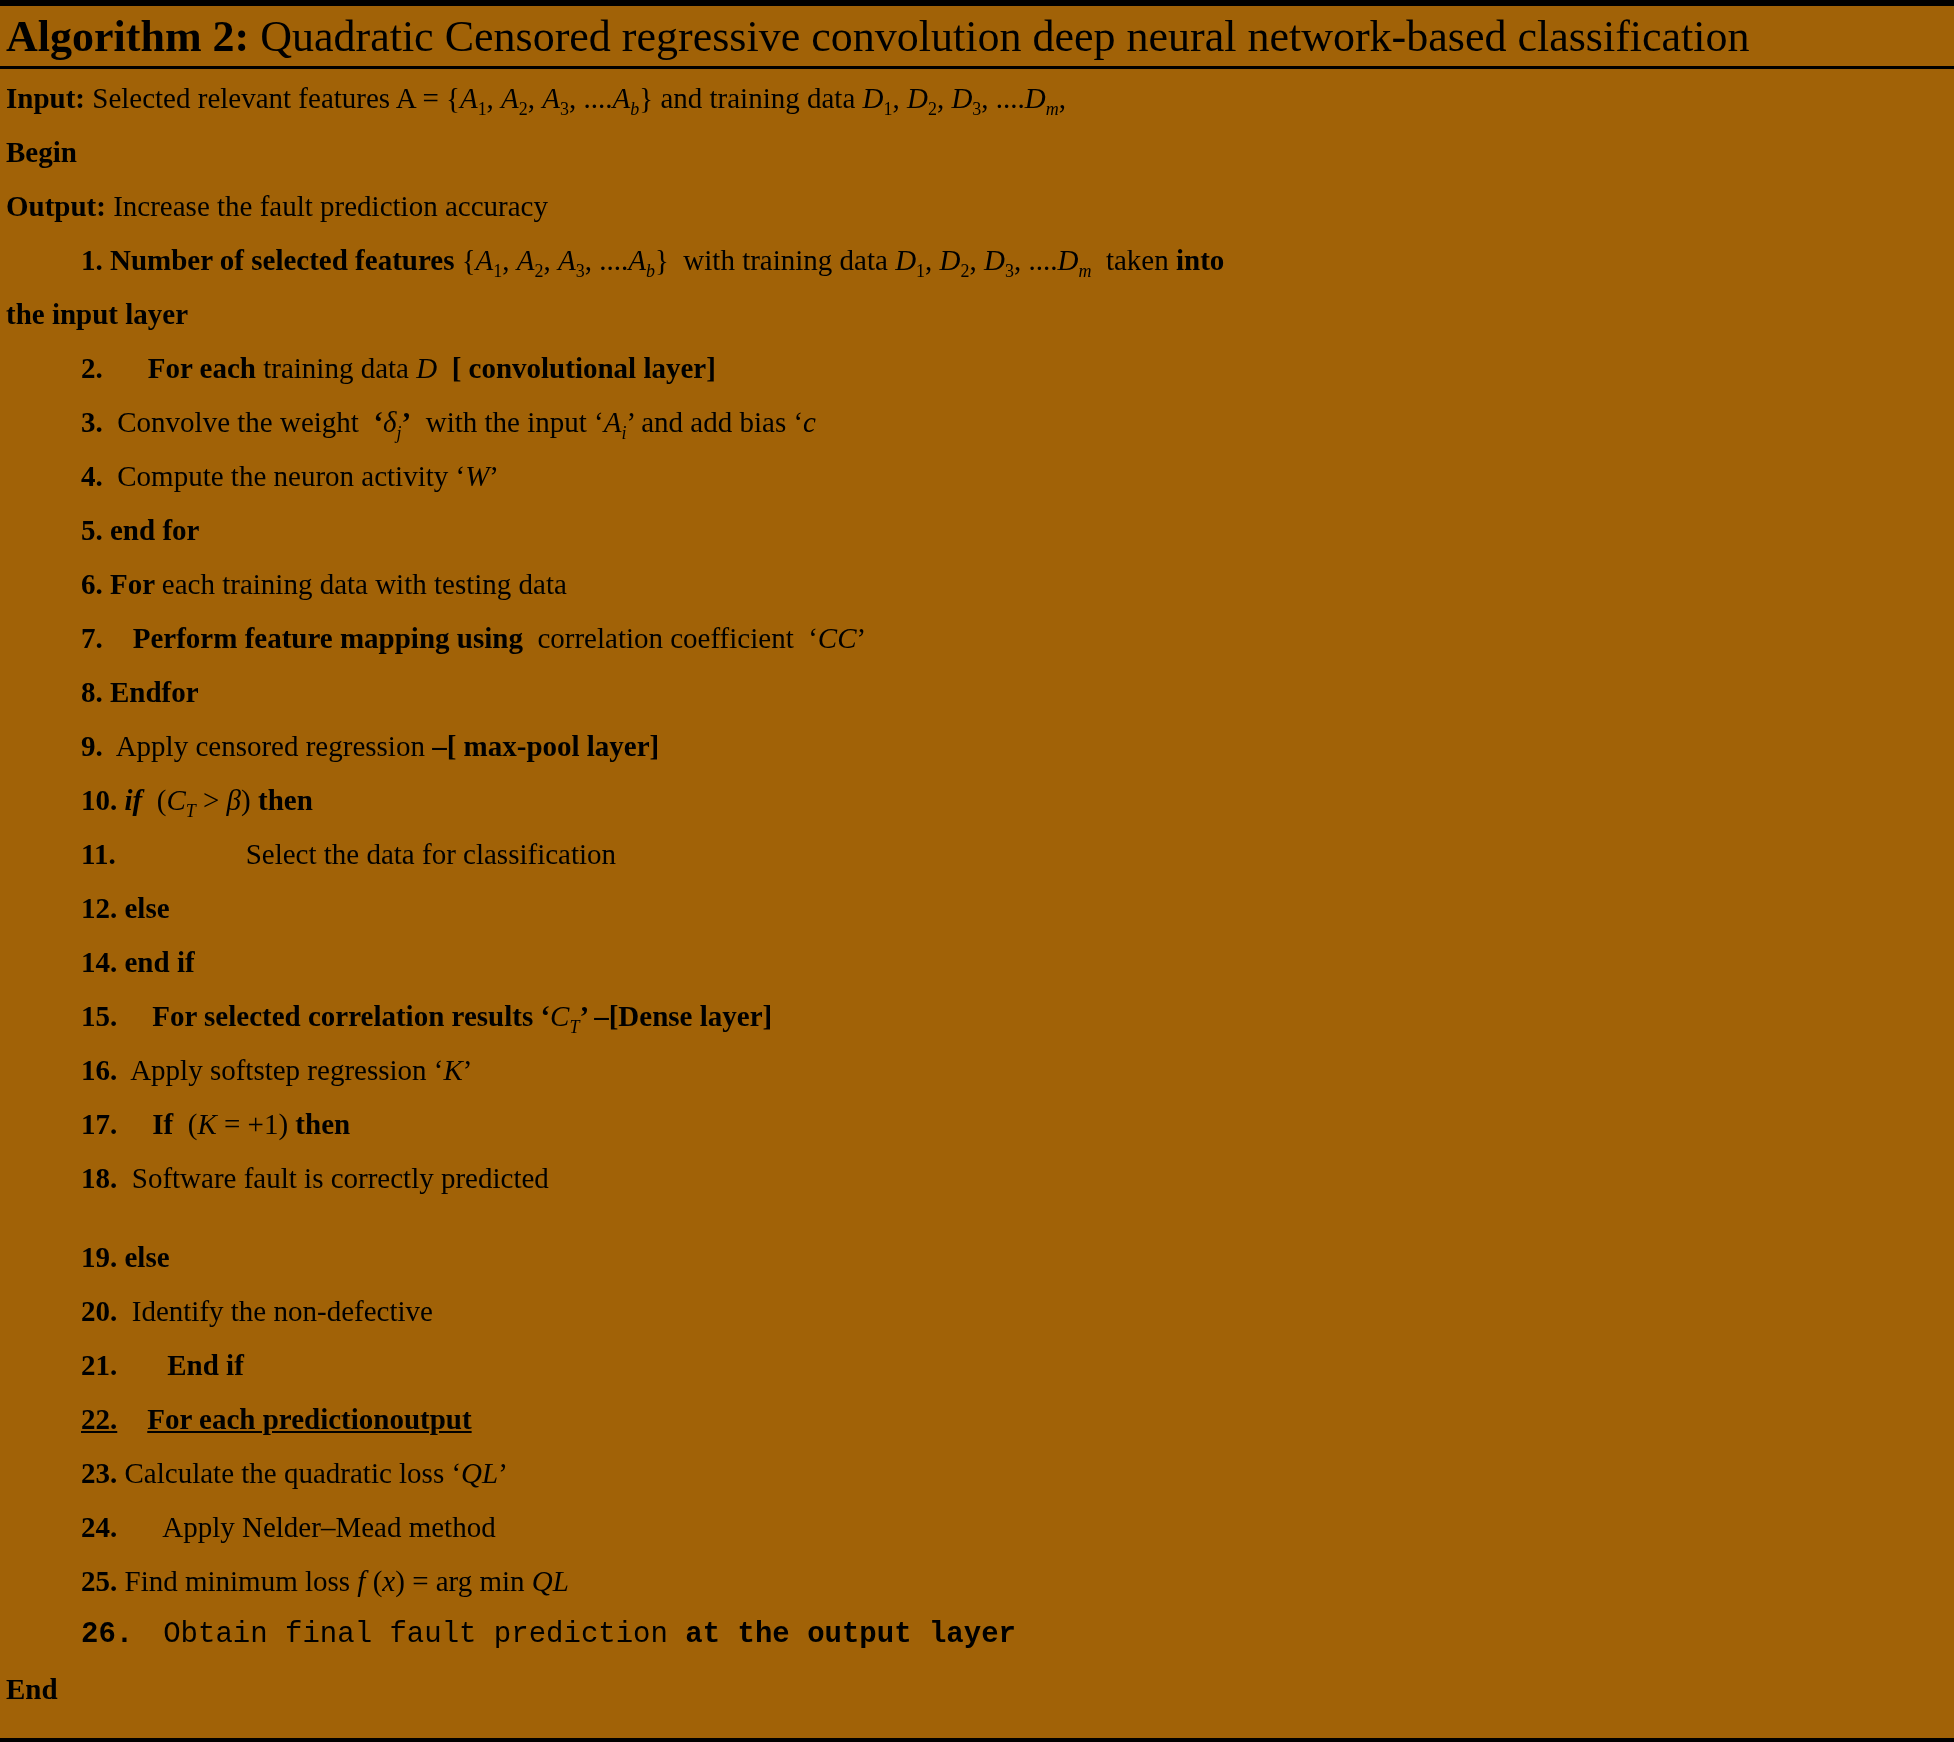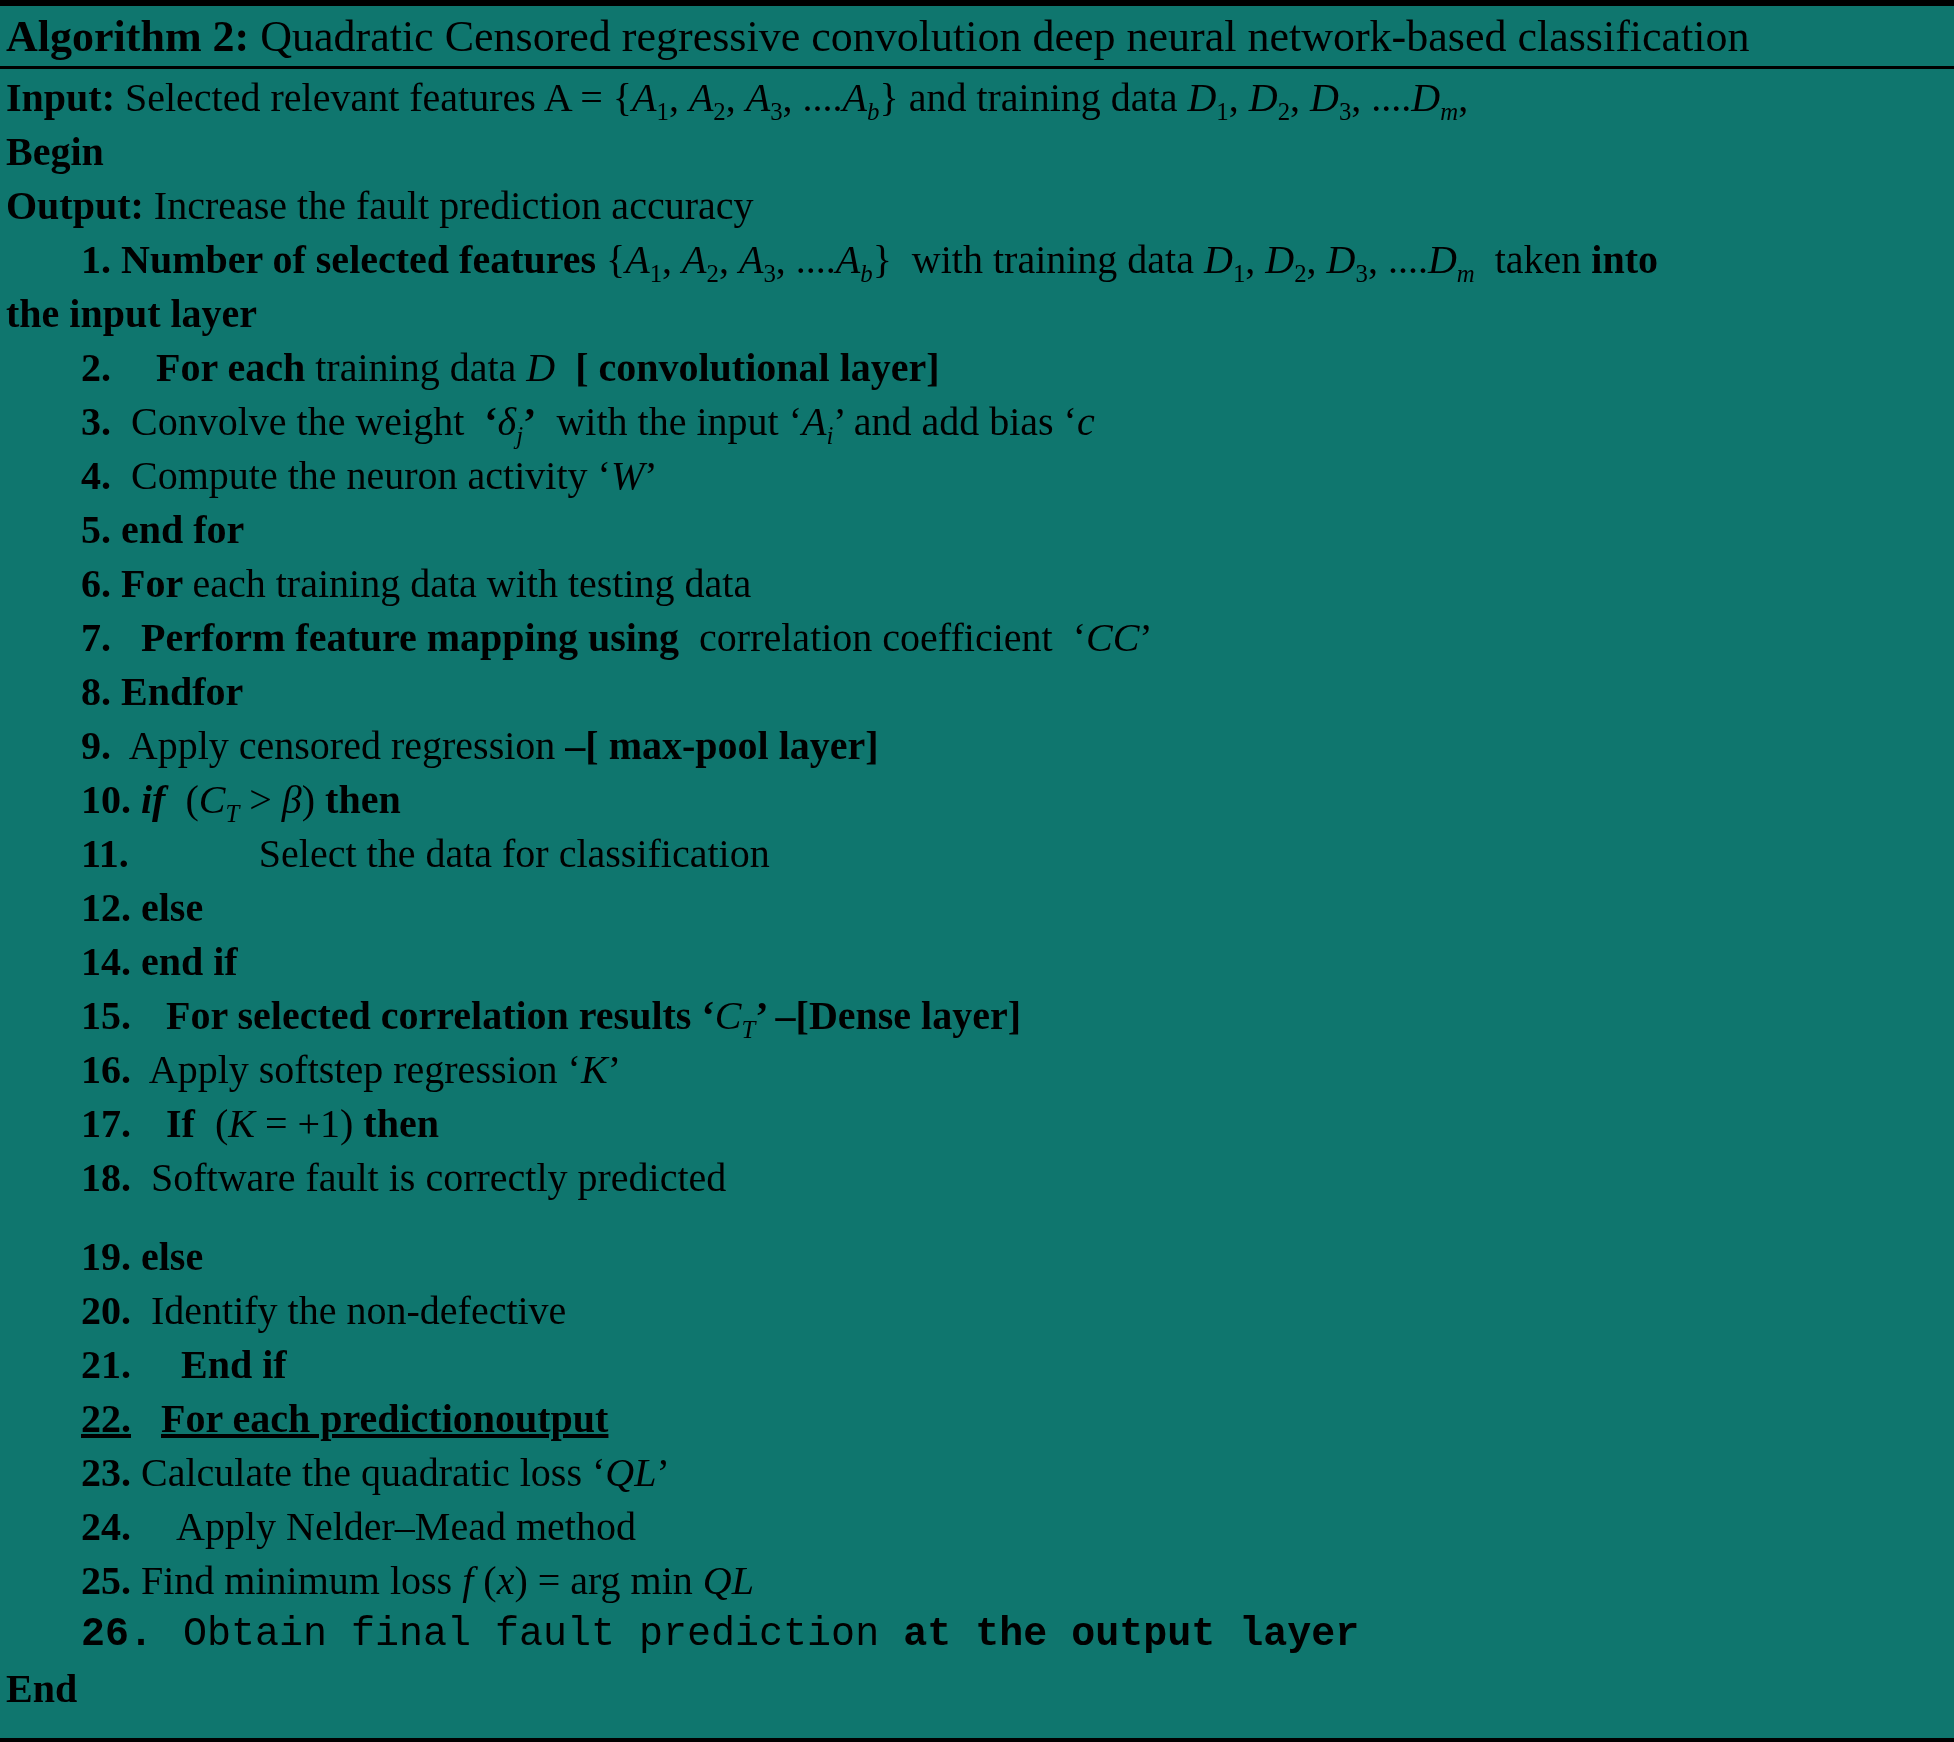--- a/index.html
+++ b/index.html
@@ -4,21 +4,21 @@
 <style>
   html, body {
     margin: 0;
     padding: 0;
     background: #ffffff;
   }
   .page {
     position: relative;
     width: 1954px;
     height: 1742px;
-    background: #0f766e;
+    background: #a16207;
     color: #000000;
     font-family: "Liberation Serif", "DejaVu Serif", serif;
     overflow: hidden;
     box-sizing: border-box;
   }
   .top-rule {
     width: 100%;
     height: 6px;
     background: #000000;
   }
@@ -27,21 +27,21 @@
     font-size: 44px;
     line-height: 54px;
     white-space: pre;
     overflow: hidden;
     border-bottom: 3px solid #000000;
   }
   .algo-body {
     padding: 2px 0 0 6px;
   }
   .algo-line {
-    font-size: 40px;
+    font-size: 29px;
     line-height: 54px;
     white-space: pre;
     overflow: hidden;
   }
   .seg-n { font-weight: normal; font-style: normal; }
   .seg-b { font-weight: bold;   font-style: normal; }
   .seg-i { font-weight: normal; font-style: italic; }
   .seg-bi { font-weight: bold;  font-style: italic; }
   sub.seg-n, sub.seg-i, sub.seg-b, sub.seg-bi {
     font-size: 0.62em;

